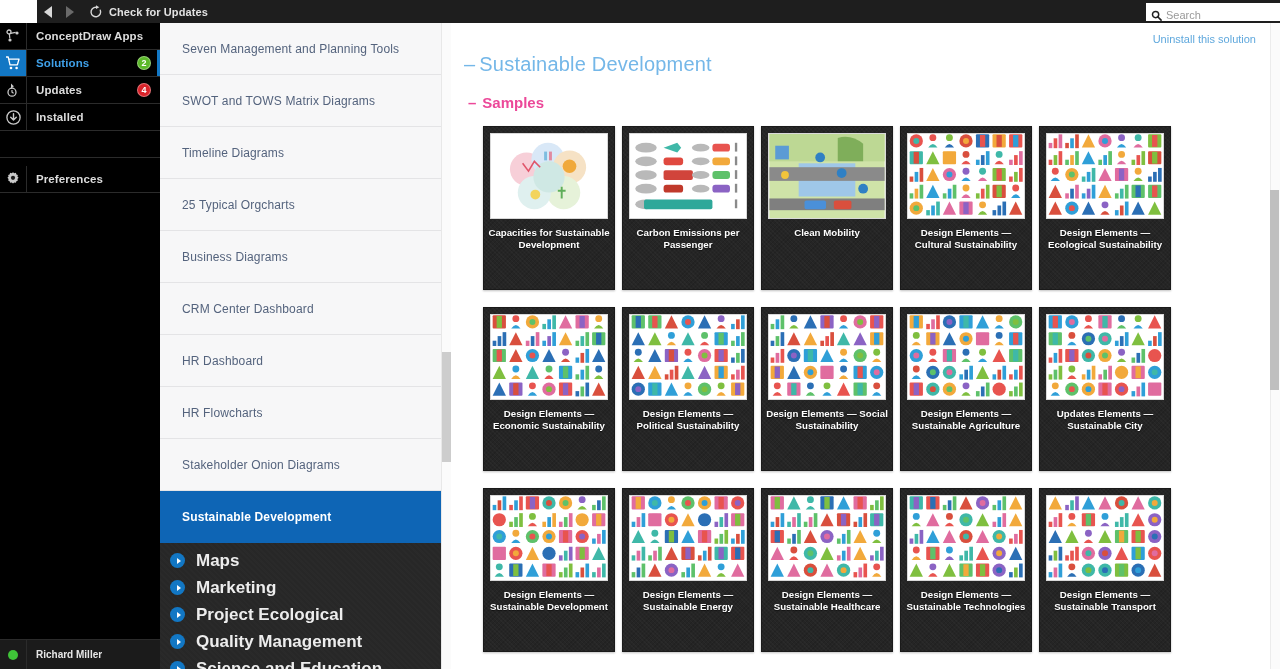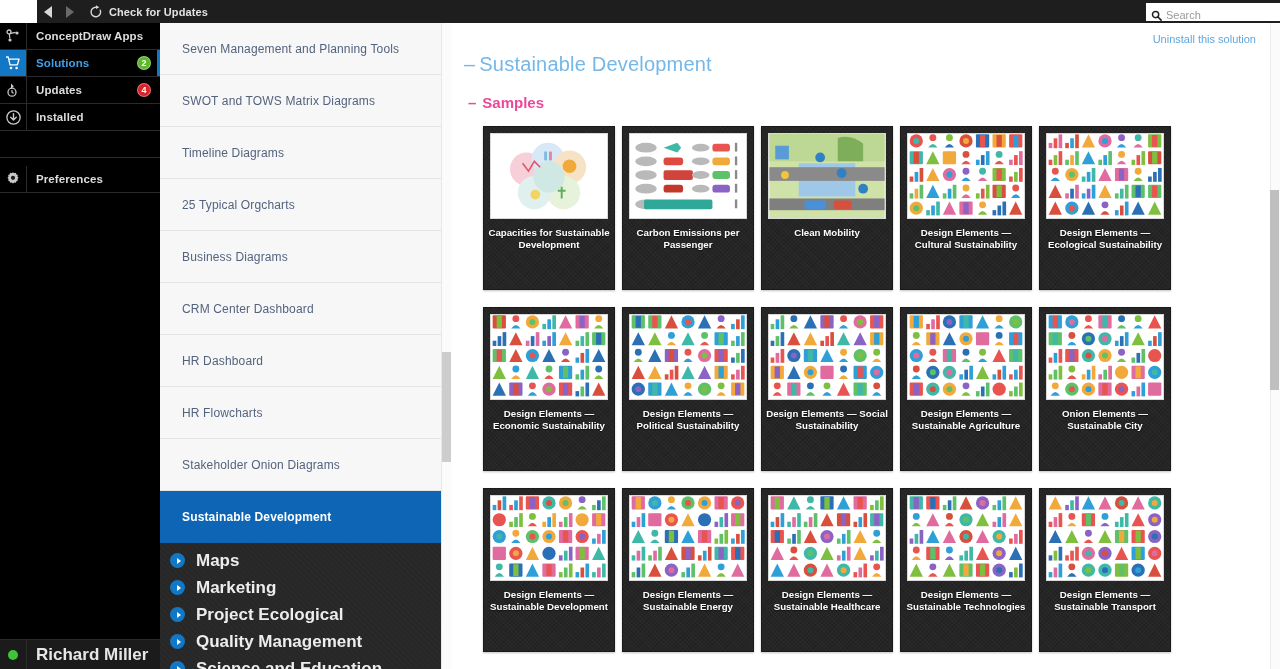--- a/index.html
+++ b/index.html
@@ -106,21 +106,21 @@
   #user-dot-cell {
     width: 27px; flex: 0 0 27px;
     display: flex; align-items: center; justify-content: center;
     border-right: 1px solid #2b2b2b; height: 30px;
   }
   #user-dot {
     width: 10px; height: 10px; border-radius: 50%;
     background: #3fc438;
   }
   #user-name {
-    padding-left: 9px; font-size: 17px;
+    padding-left: 9px; font-size: 10px;
     color: #e6e6e6; font-weight: bold;
   }
 
   
   #midlist {
     position: absolute; left: 160px; top: 23px;
     width: 282px; height: 646px;
     background: #f7f7f8;
     overflow: hidden;
   }
@@ -1038,21 +1038,21 @@
             <rect x="56.30285714285714" y="69.83142857142856" width="5.394285714285715" height="12.137142857142859" fill="#e8544f"></rect>
             <circle cx="75.85714285714286" cy="75.89999999999999" r="6.742857142857144" fill="#e8544f"></circle>
             <circle cx="75.85714285714286" cy="75.89999999999999" r="3.0342857142857147" fill="#8b63c4"></circle>
             <rect x="85.97142857142858" y="77.92285714285714" width="3.7085714285714295" height="5.394285714285715" fill="#2f9fd8"></rect>
             <rect x="91.02857142857144" y="73.20285714285714" width="3.7085714285714295" height="10.114285714285716" fill="#e06c9f"></rect>
             <rect x="96.08571428571429" y="69.15714285714284" width="3.7085714285714295" height="14.160000000000002" fill="#2f9fd8"></rect>
             <rect x="102.82857142857142" y="69.15714285714284" width="13.485714285714288" height="13.485714285714288" rx="1" fill="#e06c9f"></rect>
             <rect x="106.87428571428572" y="69.83142857142856" width="5.394285714285715" height="12.137142857142859" fill="#e06c9f"></rect>
           </svg>
         </div>
-        <div class="card-caption">Onion Elements — Sustainable City</div>
+        <div class="card-caption">Updates Elements — Sustainable City</div>
       </div>
       <div class="card">
         <div class="card-thumb">
           <svg viewBox="0 0 118 86" preserveAspectRatio="none">
             <rect width="118" height="86" fill="#ffffff"></rect>
             <rect x="1.685714285714285" y="9.122857142857143" width="3.7085714285714295" height="5.394285714285715" fill="#2f9fd8"></rect>
             <rect x="6.742857142857143" y="4.402857142857142" width="3.7085714285714295" height="10.114285714285716" fill="#d94f3d"></rect>
             <rect x="11.8" y="0.3571428571428559" width="3.7085714285714295" height="14.160000000000002" fill="#2f9fd8"></rect>
             <rect x="18.54285714285714" y="9.122857142857143" width="3.7085714285714295" height="5.394285714285715" fill="#e8544f"></rect>
             <rect x="23.599999999999998" y="4.402857142857142" width="3.7085714285714295" height="10.114285714285716" fill="#2f9fd8"></rect>

